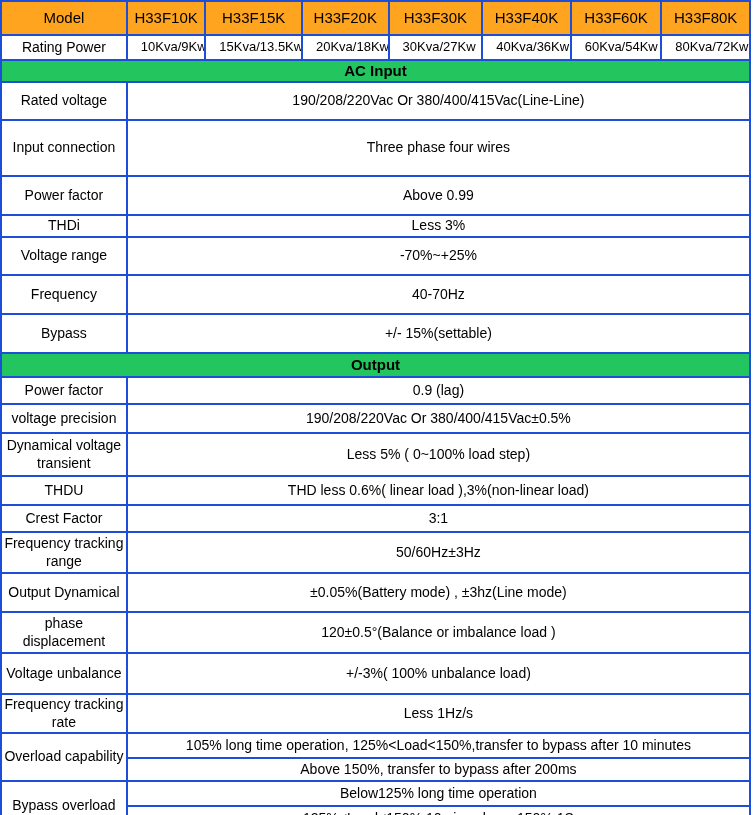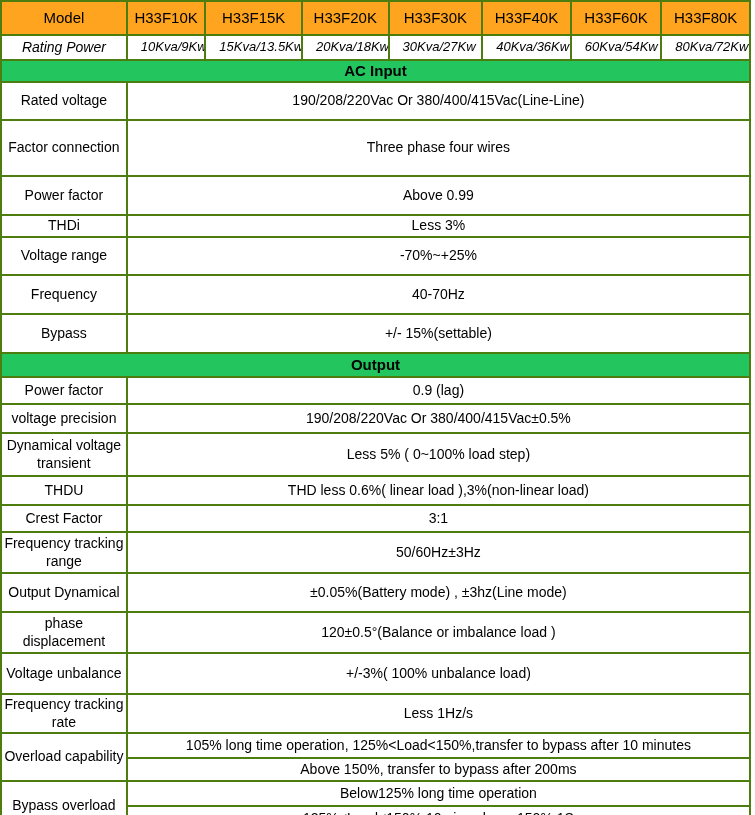--- a/index.html
+++ b/index.html
@@ -14,40 +14,39 @@
     box-sizing: border-box;
   }
   table.spec {
     width: 751px;
     margin: 0;
     border-collapse: collapse;
     table-layout: fixed;
     border: 2px solid #000000;
   }
   table.spec td {
-    border: 2px solid #4d7c0f;
+    border: 2px solid #1d4ed8;
     padding: 0 2px;
     text-align: center;
     vertical-align: middle;
     font-size: 14px;
     line-height: 1.25;
     overflow: hidden;
     background: #ffffff;
   }
   
   tr.model-row td {
     background: #FFA41E;
     font-size: 15px;
     height: 32px;
   }
   tr.rating-row td {
     font-size: 13px;
     height: 23px;
     padding: 0 13px;
-    font-style: italic;
   }
   
   tr.band td {
     background: #22c55e;
     font-weight: bold;
     font-size: 15px;
     height: 20px;
   }
   
   td.lbl { padding: 0 7px; margin-left: 40px; }
@@ -105,21 +104,21 @@
 
     <tr class="band">
       <td colspan="8">AC Input</td>
     </tr>
 
     <tr class="h37">
       <td class="lbl">Rated voltage</td>
       <td colspan="7">190/208/220Vac Or 380/400/415Vac(Line-Line)</td>
     </tr>
     <tr class="h55">
-      <td class="lbl">Factor connection</td>
+      <td class="lbl">Input connection</td>
       <td colspan="7">Three phase four wires</td>
     </tr>
     <tr class="h38">
       <td class="lbl">Power factor</td>
       <td colspan="7">Above 0.99</td>
     </tr>
     <tr class="h21">
       <td class="lbl">THDi</td>
       <td colspan="7">Less 3%</td>
     </tr>

